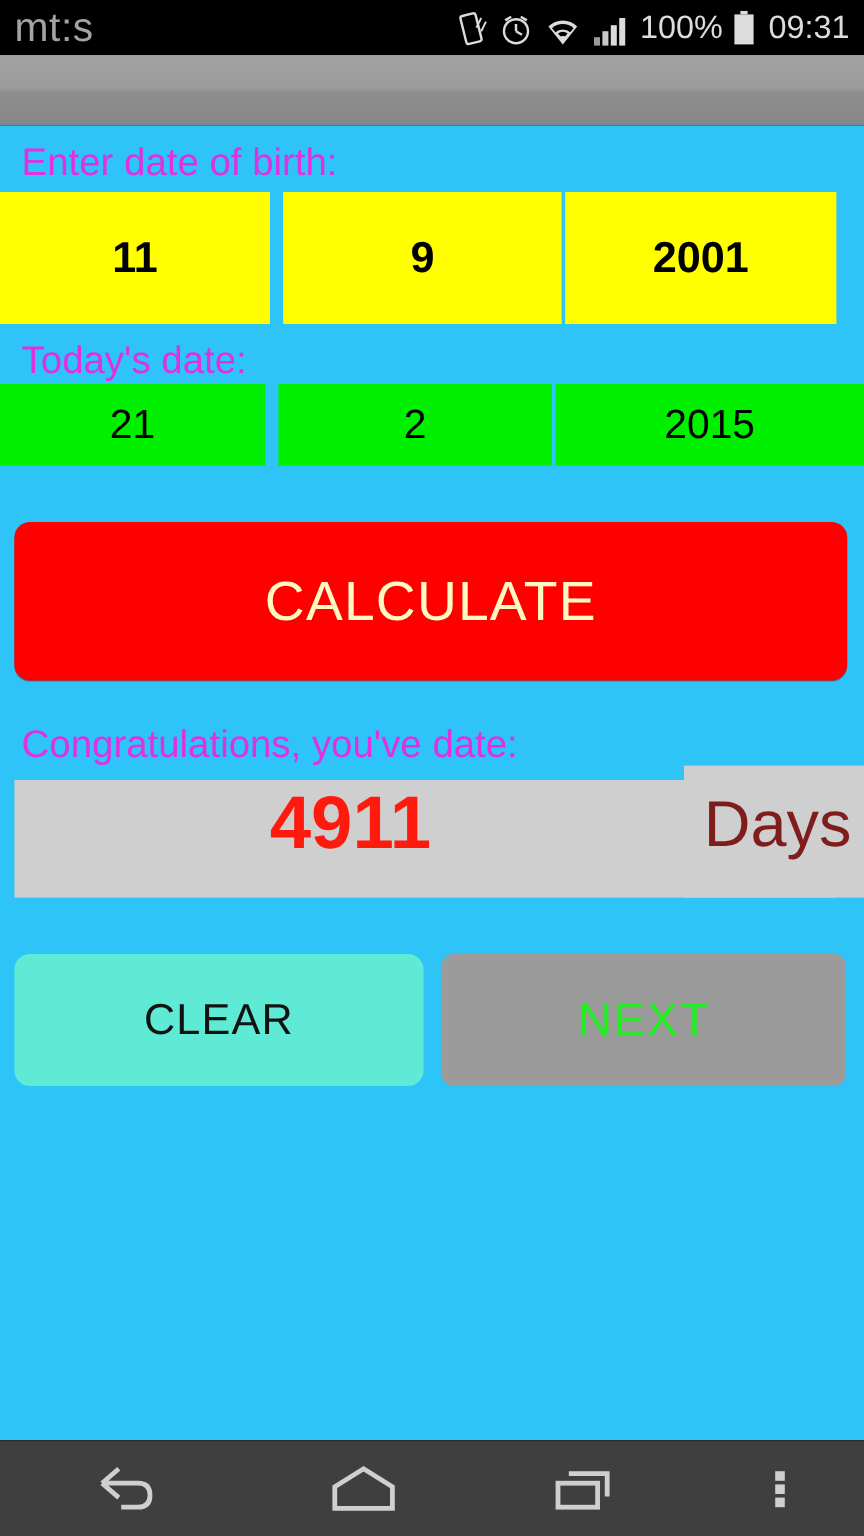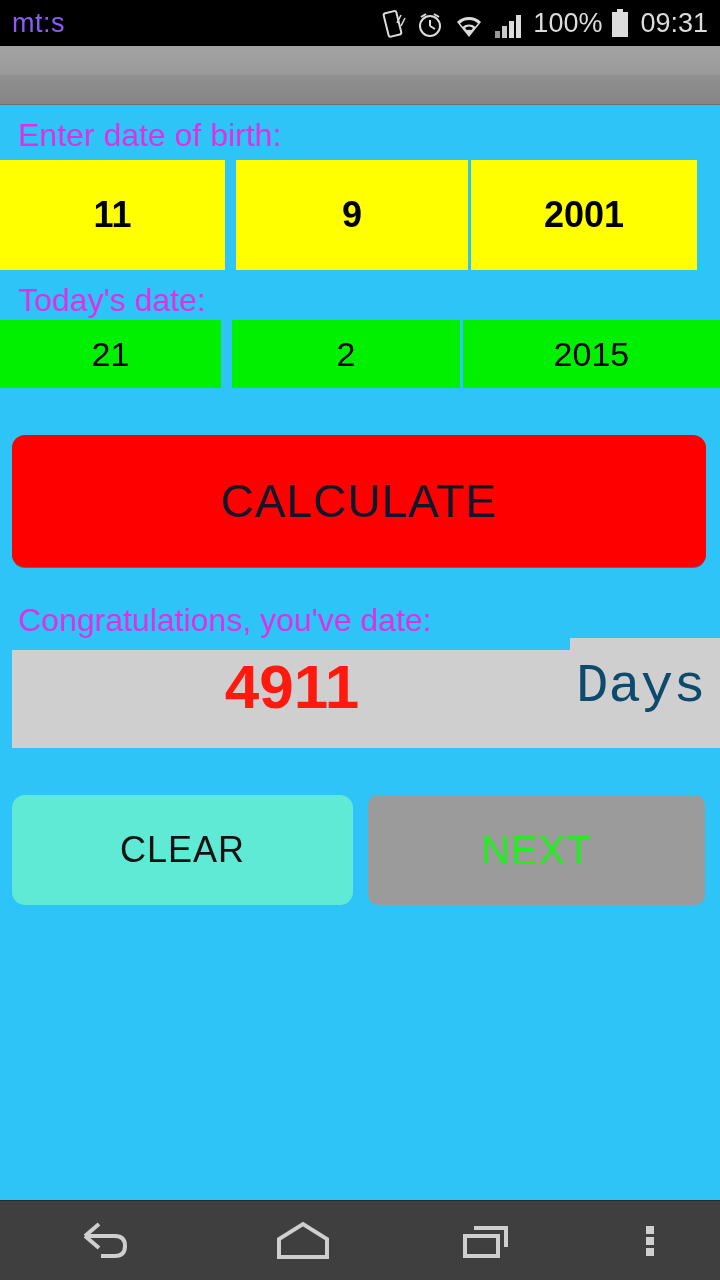--- a/index.html
+++ b/index.html
@@ -10,21 +10,21 @@
   }
   .phone{ position:relative; width:720px; height:1280px; background:#2ec4f7; }
 
   
   .statusbar{
     position:absolute; left:0; top:0; width:720px; height:46px;
     background:#000; display:flex; align-items:center;
     padding:0 12px;
   }
   .status-label{
-    color:#8b5cf6; font-size:27px; letter-spacing:0.5px;
+    color:#a3a3a3; font-size:34px; letter-spacing:0.5px;
   }
   .status-right{
     margin-left:auto; display:flex; align-items:flex-end; gap:9px;
   }
   .status-right svg{ display:block; }
   .batt-pct{ color:#dcdcdc; font-size:27px; letter-spacing:0px; }
   .clock{ color:#dcdcdc; font-size:27px; margin-left:2px; }
 
   
   .actionbar{
@@ -68,21 +68,21 @@
     background:#00f000; font-weight:normal; font-size:34px; height:68px;
   }
   #row-today .c1{ width:225px; margin-right:11px; }
   #row-today .c2{ width:232px; margin-right:3px; }
   #row-today .c3{ width:262px; }
 
   
   .btn-calculate{
     position:absolute; left:12px; top:330px; width:694px; height:132px;
     background:#ff0000; border:none; border-radius:13px;
-    color:#0f172a; font-size:46px; letter-spacing:1px;
+    color:#fef9c3; font-size:46px; letter-spacing:1px;
     font-family:"Liberation Sans", sans-serif;
     display:flex; align-items:center; justify-content:center;
     cursor:pointer;
     box-shadow:0 1px 0 rgba(120,0,0,.45);
   }
 
   
   .result-wrap{ position:absolute; left:0; top:533px; width:720px; height:110px; }
   .result-days-bg{
     position:absolute; left:570px; top:0px; width:150px; height:110px;
@@ -92,21 +92,21 @@
     position:absolute; left:12px; top:12px; width:684px; height:98px;
     background:#cfcfcf;
   }
   .result-number{
     position:absolute; left:12px; top:18px; width:560px;
     text-align:center; color:#ff1a0d; font-weight:bold; font-size:62px;
     line-height:62px;
   }
   .result-unit{
     position:absolute; left:576px; top:18px; width:144px;
-    color:#0c4a6e; font-size:54px; line-height:62px; text-align:left;font-family:Liberation Mono, monospace;
+    color:#7f1d1d; font-size:54px; line-height:62px; text-align:center;
   }
 
   
   .btn-clear{
     position:absolute; left:12px; top:690px; width:341px; height:110px;
     background:#5eead4; border:none; border-radius:13px;
     color:#121212; font-size:36px; letter-spacing:1px;
     font-family:"Liberation Sans", sans-serif;
     display:flex; align-items:center; justify-content:center; cursor:pointer;
   }

